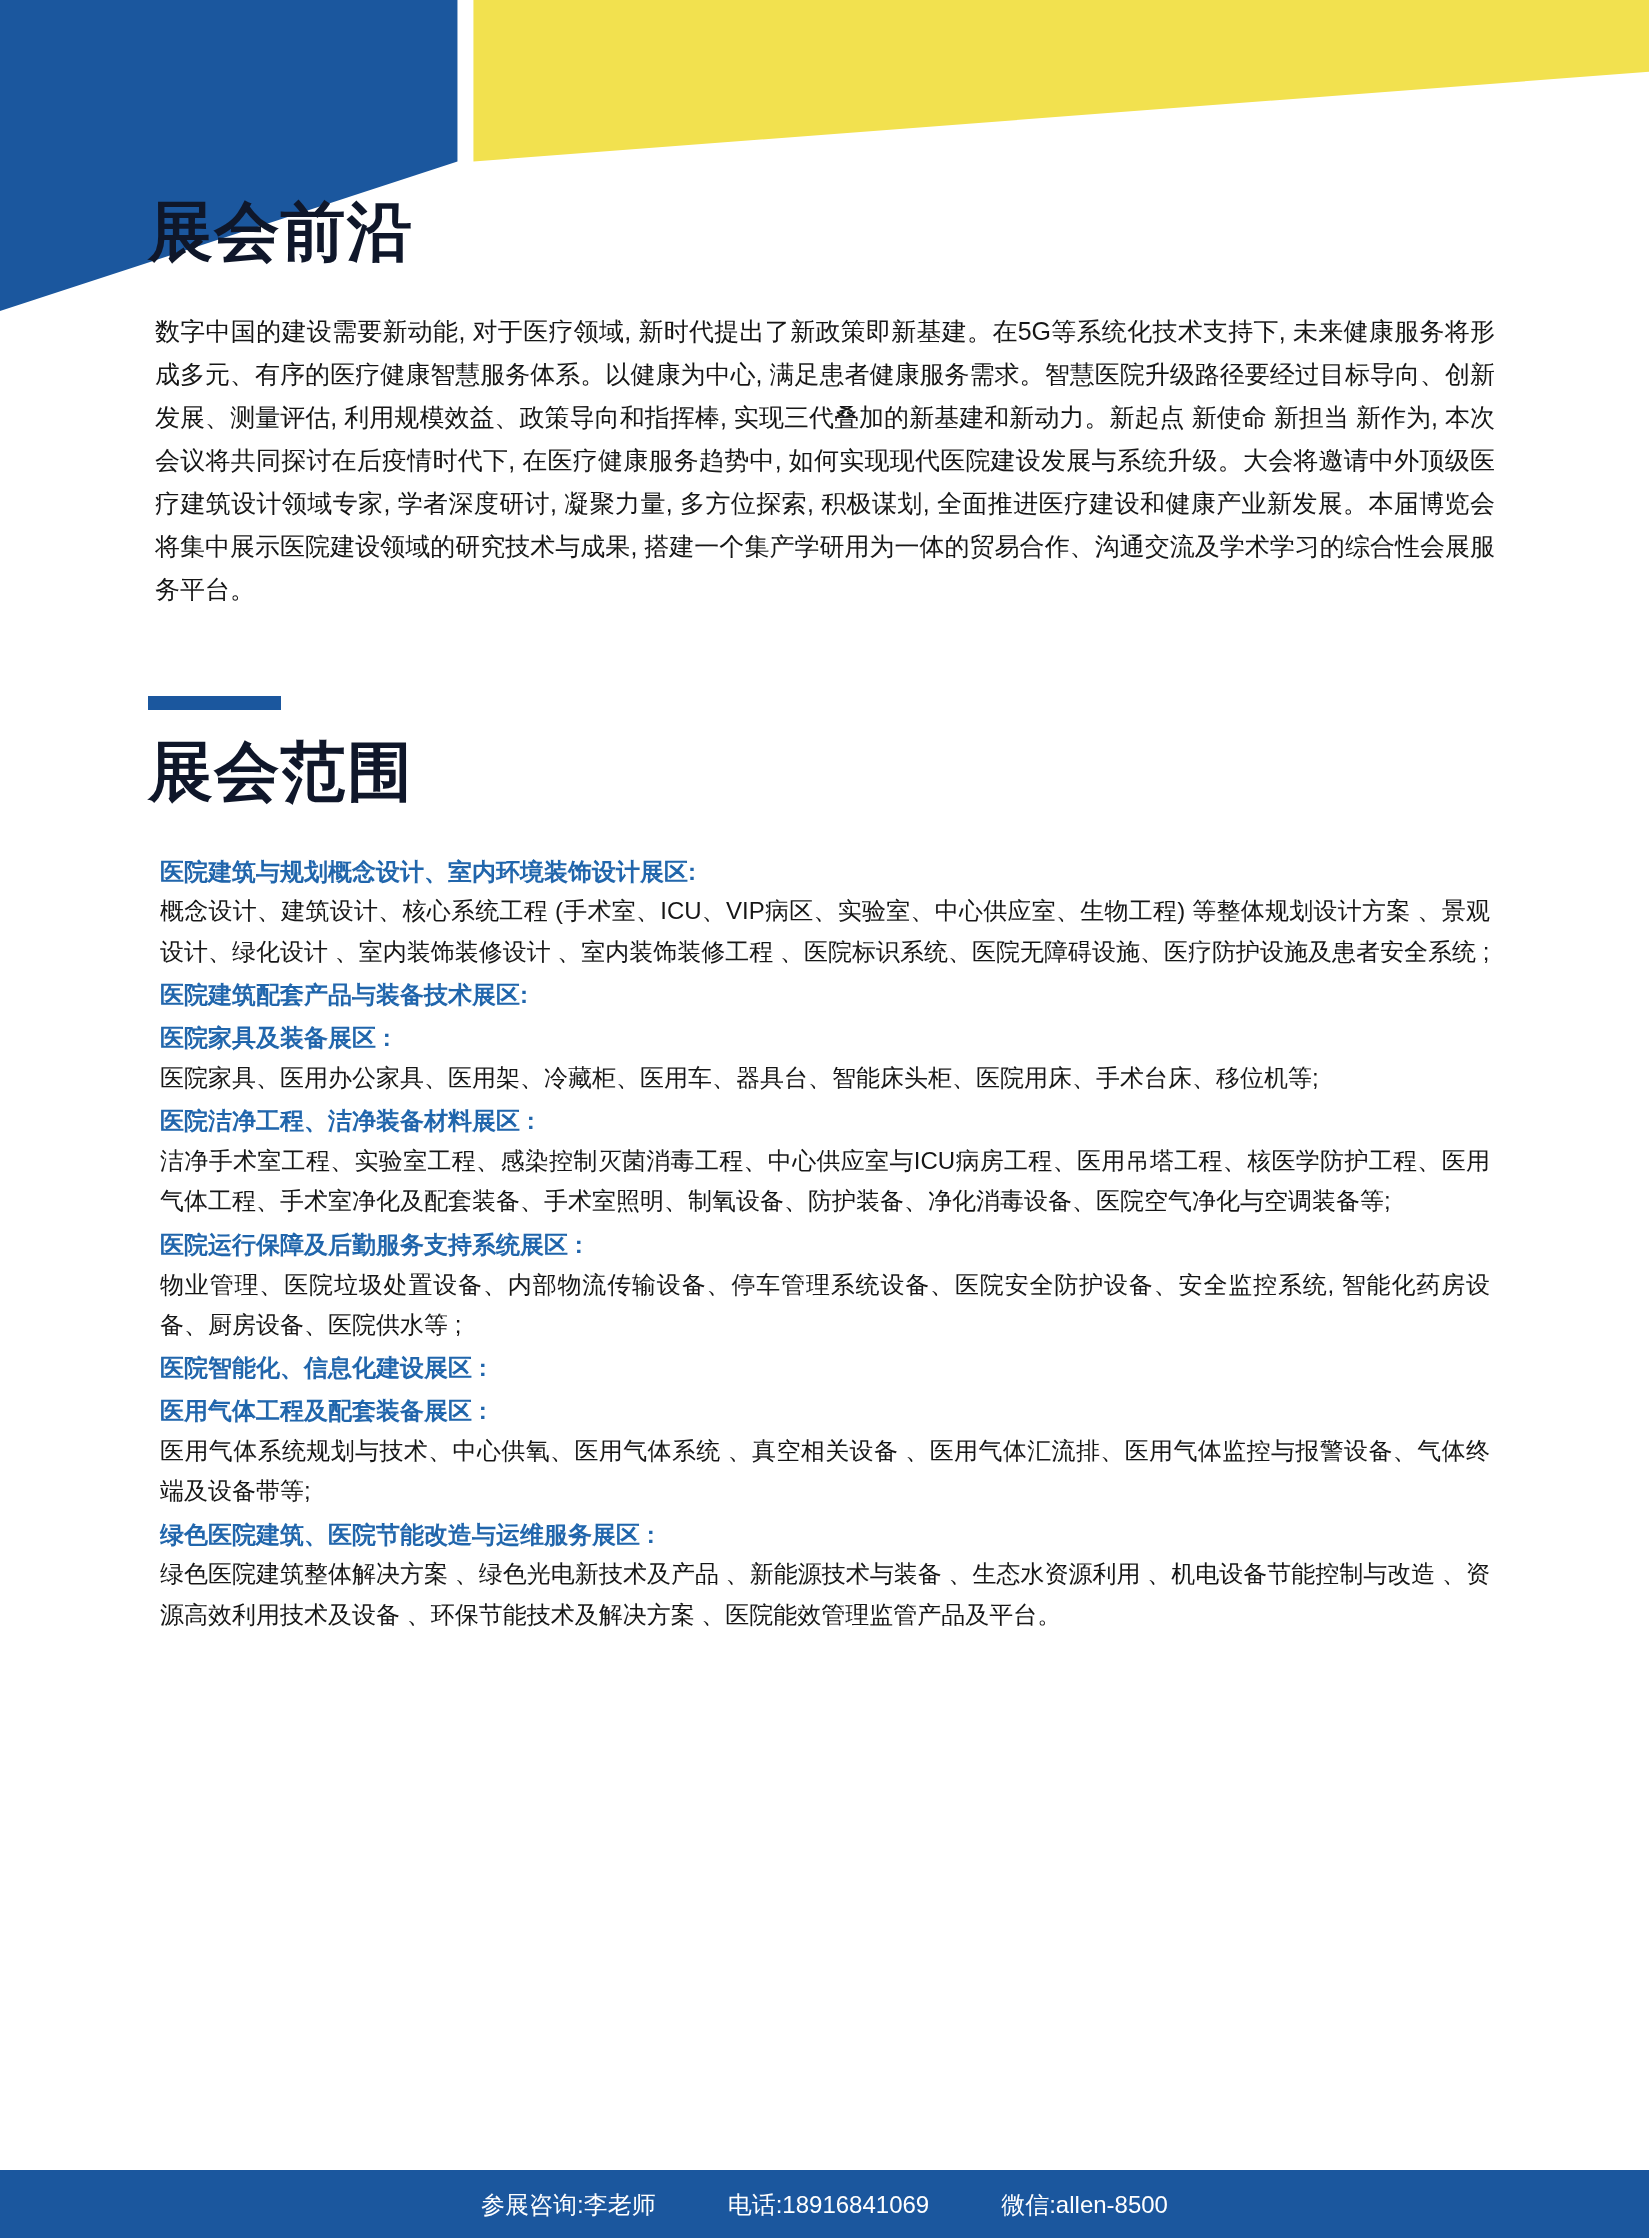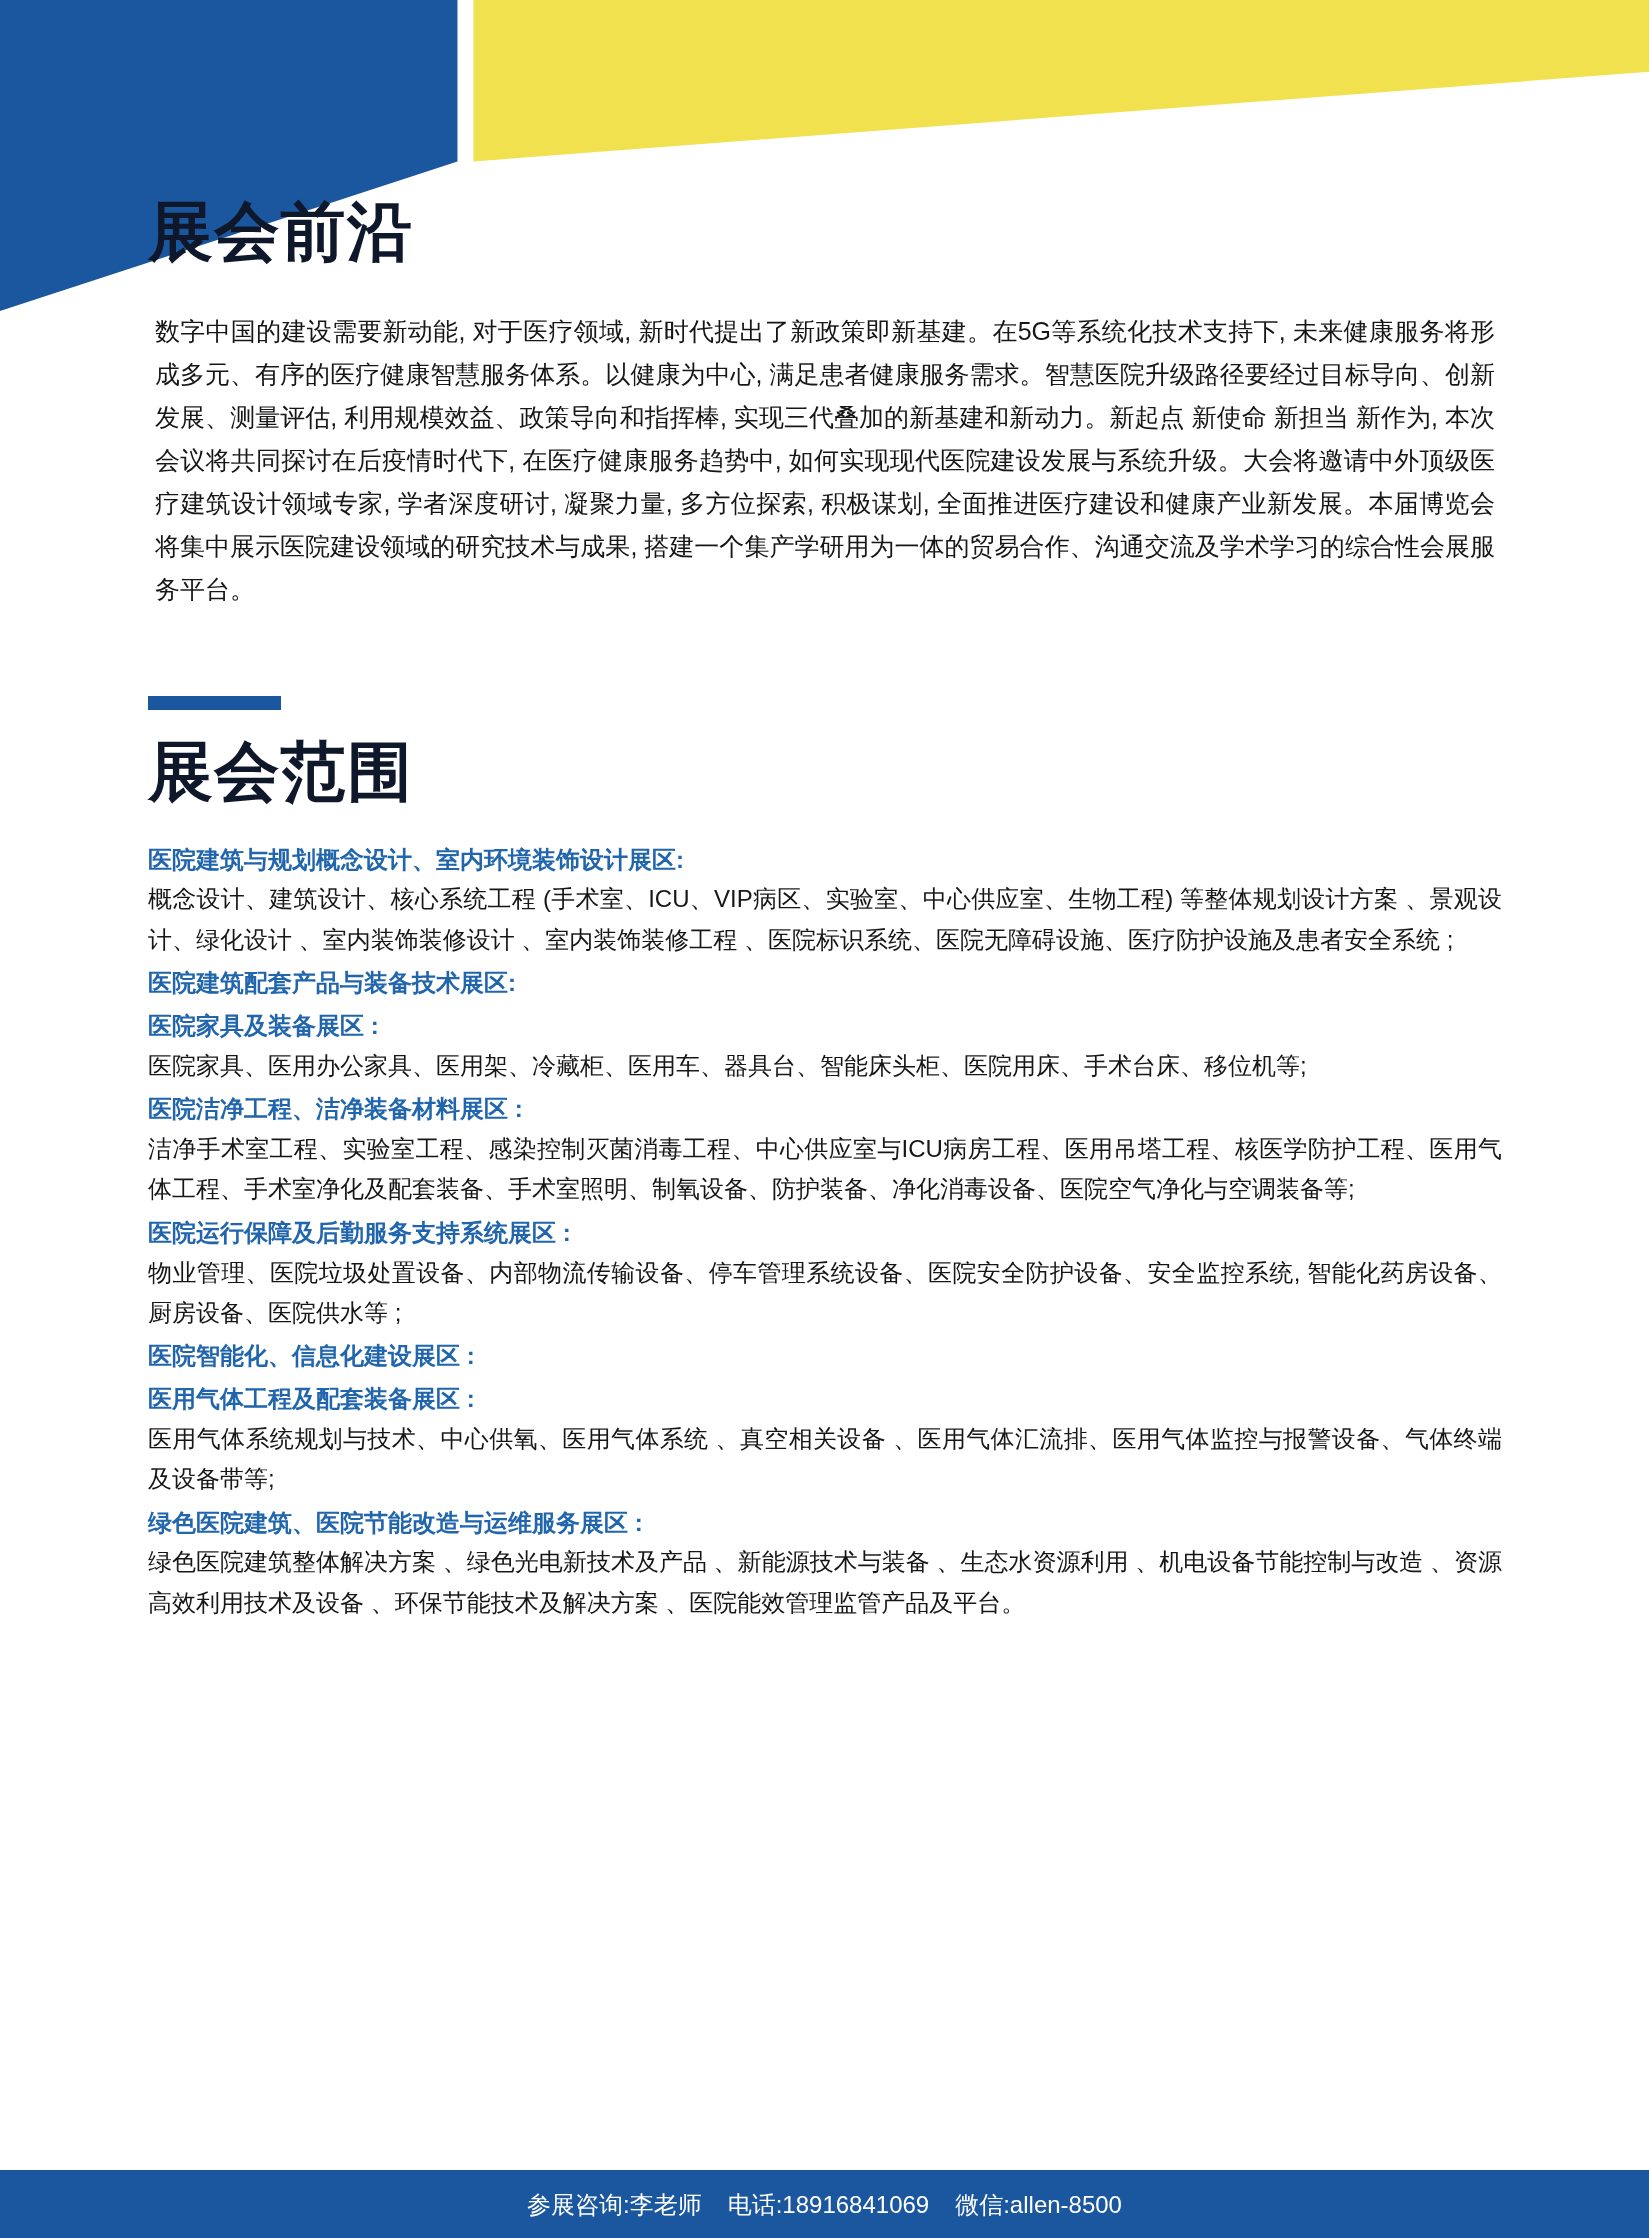--- a/index.html
+++ b/index.html
@@ -58,21 +58,21 @@
   .intro {
     font-size: 25px;
     line-height: 1.72;
     text-align: justify;
     text-justify: inter-ideograph;
     color: #161616;
     margin: 7px;
   }
 
   .scope-list {
-    margin: 0;
+    margin: 12px;
     padding: 0;
     list-style: none;
   }
   .scope-block {
     margin: 0 0 4px 0;
   }
   .scope-title {
     font-size: 24px;
     line-height: 1.62;
     font-weight: bold;
@@ -92,21 +92,21 @@
   #footer-bar {
     position: absolute;
     left: 0;
     bottom: 0;
     width: 1649px;
     height: 69px;
     background: #1b579e;
     display: flex;
     align-items: center;
     justify-content: center;
-    gap: 26px;
+    gap: 72px;
   }
   .footer-item {
     color: #ffffff;
     font-size: 24px;
     line-height: 1;
     white-space: nowrap;
   }
 </style>
 </head>
 <body>

